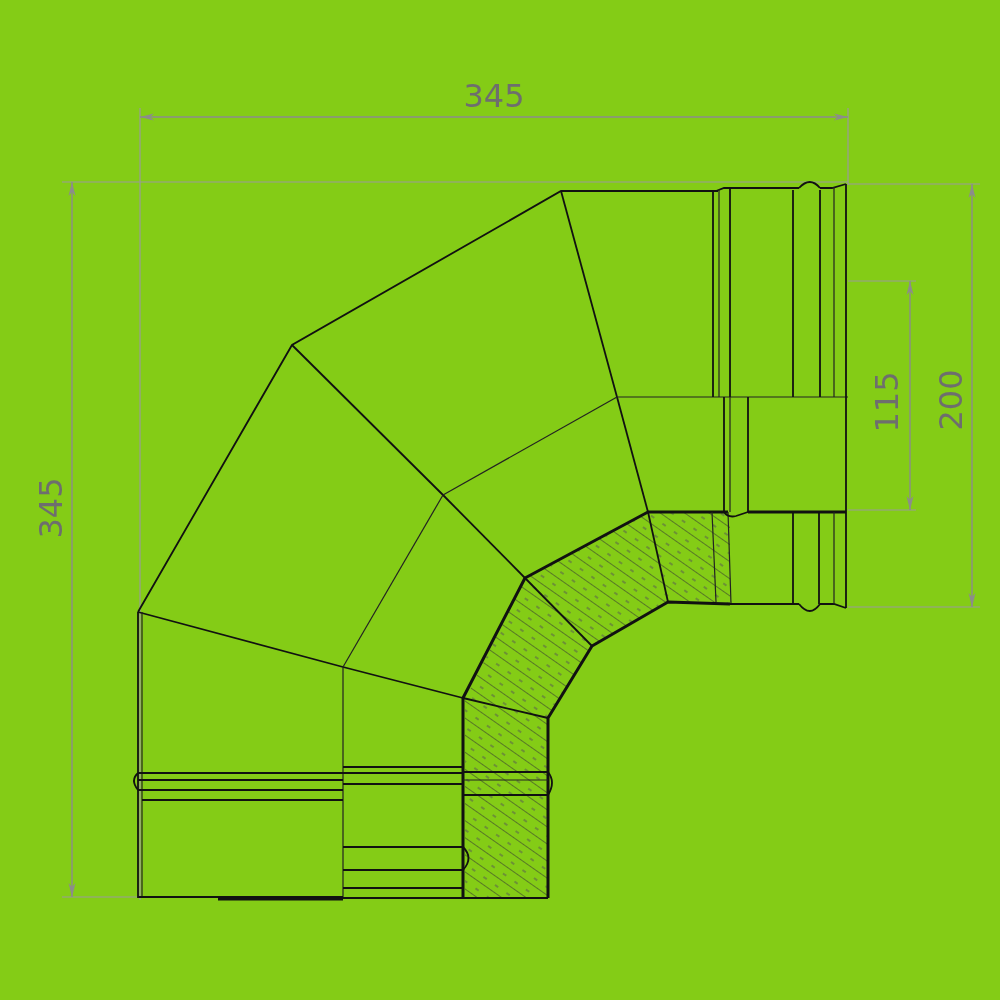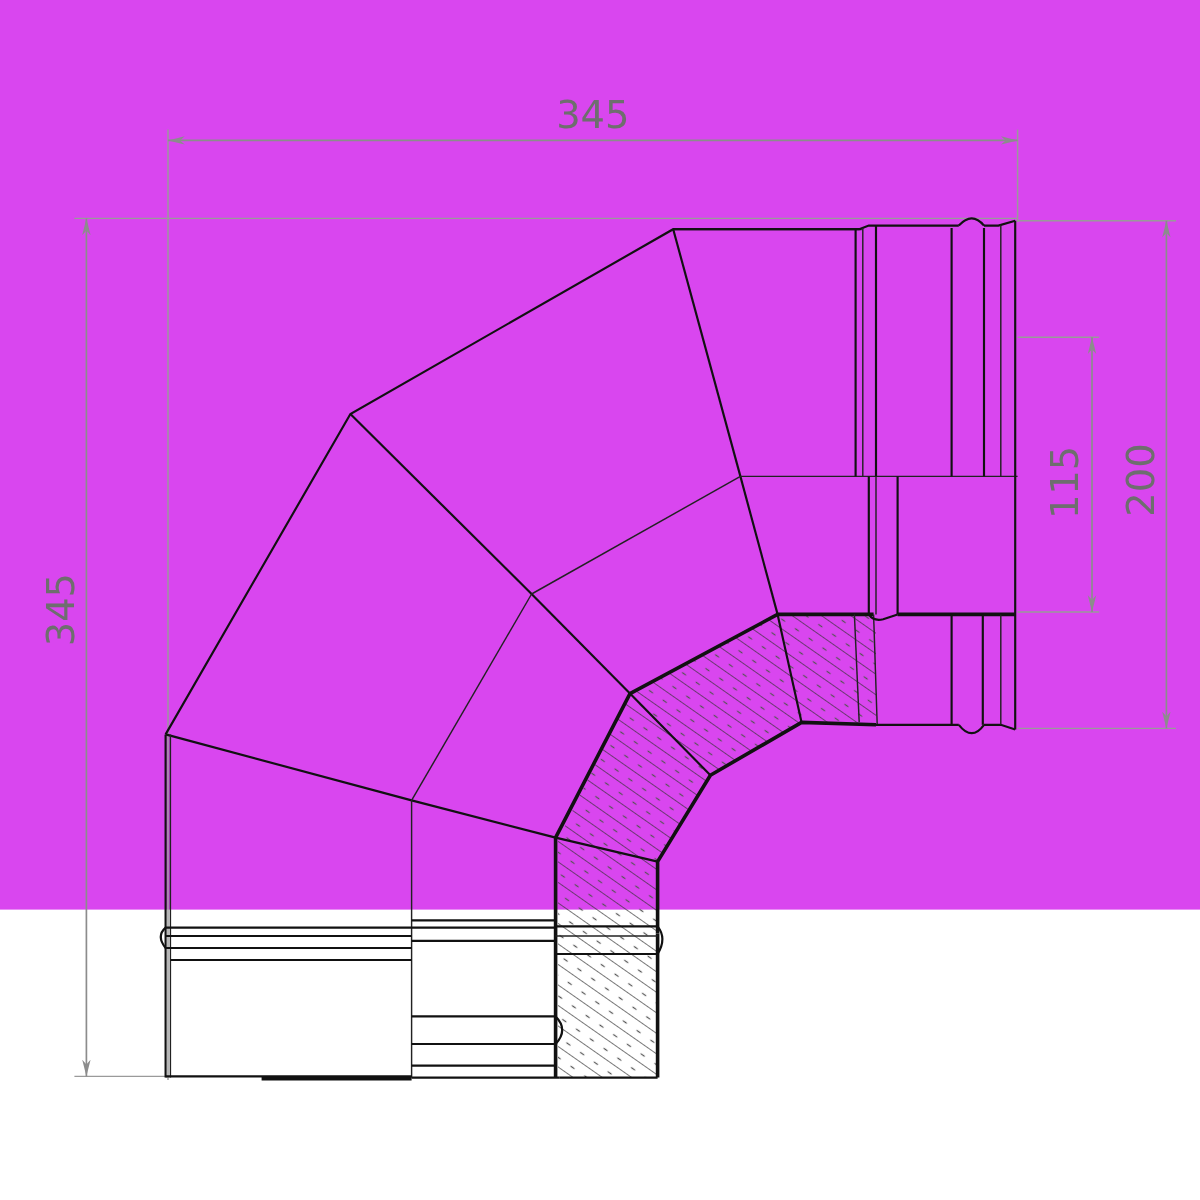--- a/index.html
+++ b/index.html
@@ -6,22 +6,22 @@
       margin: 0;
       padding: 0;
       background: #ffffff;
       width: 1000px;
       height: 1000px;
       overflow: hidden;
     }
     .canvas {
       position: relative;
       width: 1000px;
-      height: 758px;
-      background: #d946ef;
+      height: 1000px;
+      background: #84cc16;
     }
     svg.drawing {
       position: absolute;
       left: 0;
       top: 0;
       width: 1000px;
       height: 1000px;
     }
     .dim-text {
       font-family: "DejaVu Sans", sans-serif;

